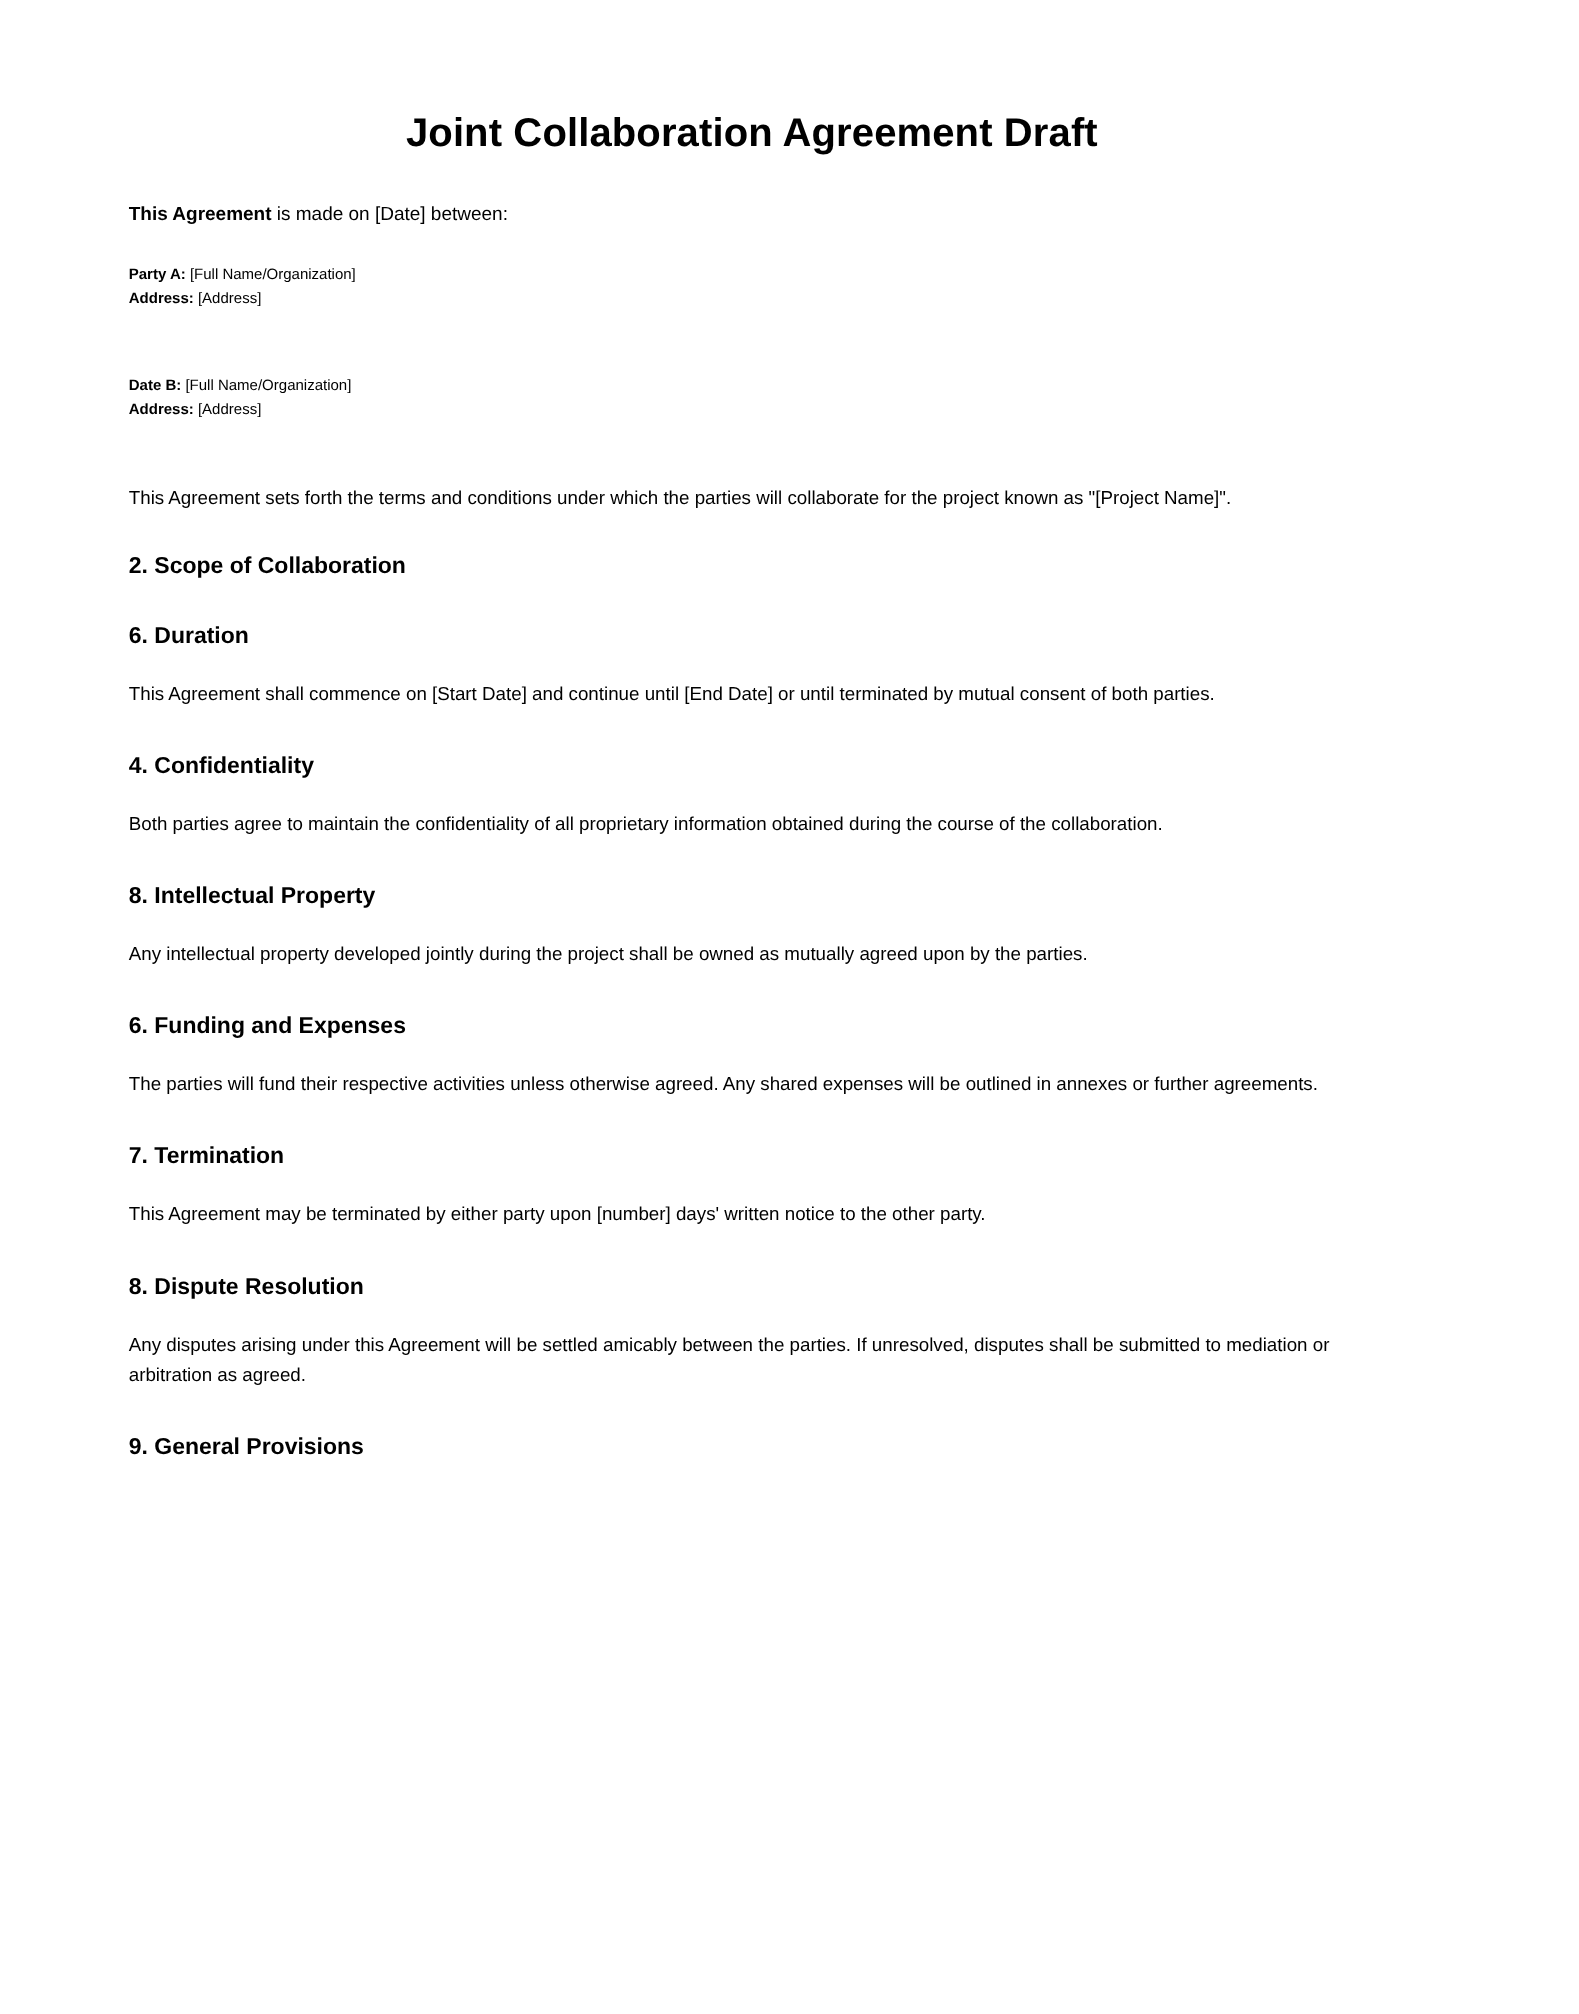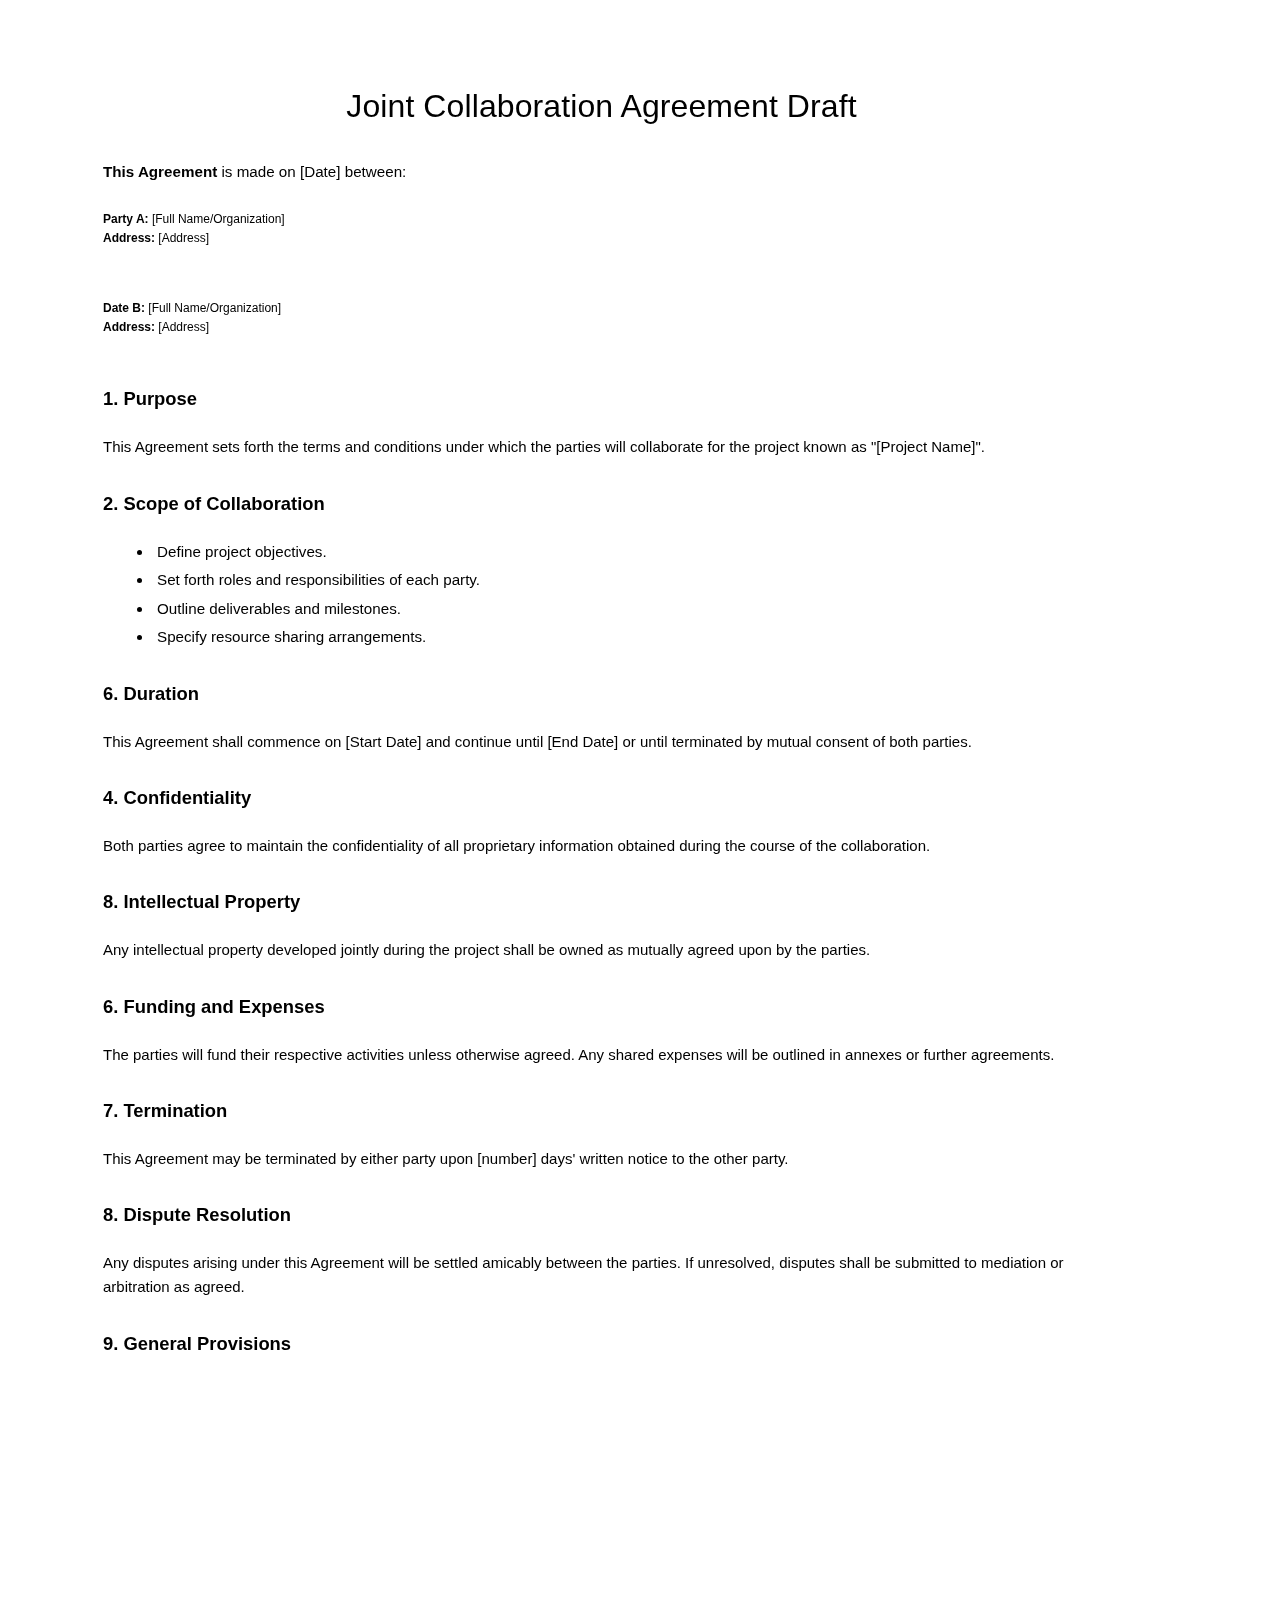--- a/index.html
+++ b/index.html
@@ -17,21 +17,21 @@
   }
   .page {
     box-sizing: border-box;
     width: 1263px;
     min-height: 1611px;
     background: #ffffff;
     padding: 86px 163px 40px 103px;
   }
   .doc-title {
     font-size: 32px;
-    font-weight: normal;
+    font-weight: bold;
     text-align: center;
     margin: 0 0 34px 0;
     line-height: 1.25;
     letter-spacing: 0.1px;
   }
   .para {
     font-size: 15.2px;
     line-height: 1.62;
     margin: 16px 0 25px 0;
     max-width: 1000px;
@@ -81,30 +81,23 @@
 <div class="page">
 
   <h1 class="doc-title">Joint Collaboration Agreement Draft</h1>
 
   <p class="para"><span class="lbl">This Agreement</span><span> is made on [Date] between:</span></p>
 
   <p class="party-block"><span class="lbl">Party A:</span><span> [Full Name/Organization]</span><br><span class="lbl">Address:</span><span> [Address]</span></p>
 
   <p class="party-block"><span class="lbl">Date B:</span><span> [Full Name/Organization]</span><br><span class="lbl">Address:</span><span> [Address]</span></p>
 
-  <h2 class="section-heading">1. Purpose</h2>
   <p class="body-text">This Agreement sets forth the terms and conditions under which the parties will collaborate for the project known as "[Project Name]".</p>
 
   <h2 class="section-heading">2. Scope of Collaboration</h2>
-  <ul class="bullets">
-    <li>Define project objectives.</li>
-    <li>Set forth roles and responsibilities of each party.</li>
-    <li>Outline deliverables and milestones.</li>
-    <li>Specify resource sharing arrangements.</li>
-  </ul>
 
   <h2 class="section-heading">6. Duration</h2>
   <p class="body-text">This Agreement shall commence on [Start Date] and continue until [End Date] or until terminated by mutual consent of both parties.</p>
 
   <h2 class="section-heading">4. Confidentiality</h2>
   <p class="body-text">Both parties agree to maintain the confidentiality of all proprietary information obtained during the course of the collaboration.</p>
 
   <h2 class="section-heading">8. Intellectual Property</h2>
   <p class="body-text">Any intellectual property developed jointly during the project shall be owned as mutually agreed upon by the parties.</p>
 

